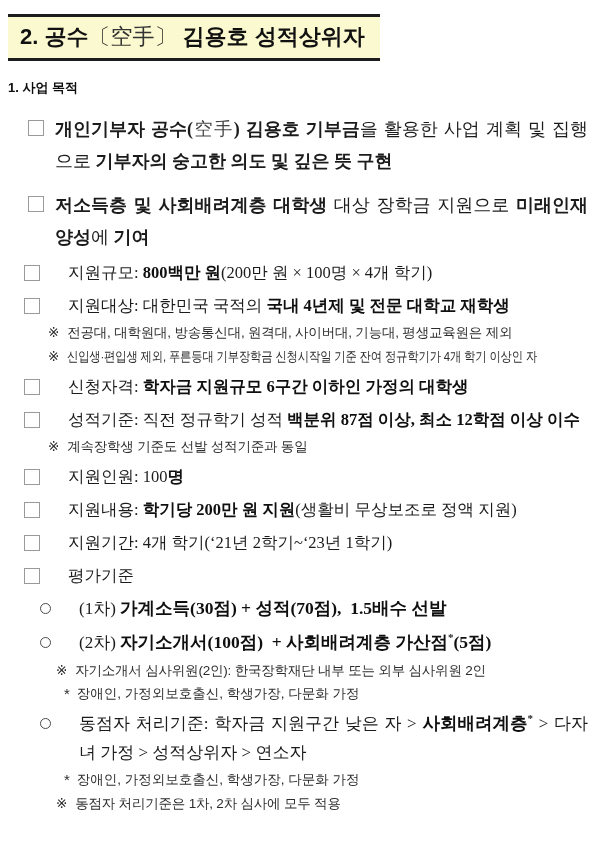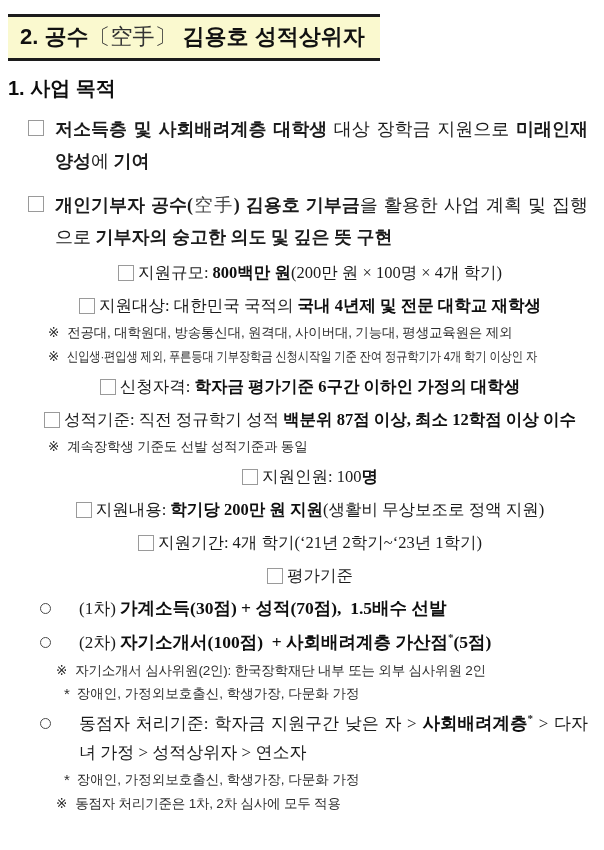--- a/index.html
+++ b/index.html
@@ -17,21 +17,21 @@
   }
   .title-band .t{
     font-family:"Liberation Sans", sans-serif;font-weight:bold;
     font-size:22px;color:#111;white-space:nowrap;
   }
   .title-band .hanja{font-weight:normal;color:#333;}
 
   
   .h1{
     font-family:"Liberation Sans", sans-serif;font-weight:bold;
-    font-size:20px;color:#0d0d0d;margin:14px 0 0 0;line-height:26px;
+    font-size:13px;color:#0d0d0d;margin:14px 0 0 0;line-height:26px;
   }
   .h1.second{margin-top:22px;}
 
   
   .p-item{
     display:flex;gap:11px;margin:12px 8px 0 20px;
     font-size:18px;font-weight:bold;line-height:32px;
     text-align:justify;white-space:pre-wrap;
   }
   .p-item .txt{flex:1;}
@@ -42,22 +42,22 @@
     flex:0 0 auto;width:14px;height:14px;margin-top:7px;
     border:1.6px solid #9a9a9a;background:#fff;display:inline-block;
   }
   .circ{
     flex:0 0 auto;width:9px;height:9px;margin-top:9px;
     border:1.6px solid #4a4a4a;border-radius:50%;display:inline-block;
   }
 
   
   .s-item{
-    display:flex;gap:4px;margin:7px 0 0 16px;
-    font-size:16.5px;line-height:26px;white-space:pre;color:#1b1b1b;justify-content:center;
+    display:flex;gap:28px;margin:7px 0 0 16px;
+    font-size:16.5px;line-height:26px;white-space:pre;color:#1b1b1b;
   }
   .s-item .cb{margin-top:5px;}
   .b{font-weight:bold;color:#0f0f0f;}
 
   
   .note{
     display:flex;gap:8px;margin:3px 0 0 40px;
     font-family:"Liberation Sans", sans-serif;
     font-size:13.5px;line-height:21px;color:#2c2c2c;white-space:nowrap;
     letter-spacing:-0.2px;
@@ -88,26 +88,26 @@
 <div class="page">
 
   <div class="title-band">
     <div class="t"><span>2. 공수</span><span class="hanja">〔空手〕</span><span> 김용호 성적상위자</span></div>
   </div>
 
   <div class="h1">1. 사업 목적</div>
 
   <div class="p-item">
     <span class="cb"></span>
-    <span class="txt"><span>저소득층 및 사회배려계층 대학생</span><span style="font-weight:normal"> 대상 장학금 지원으로 </span><span>미래인재 양성</span><span style="font-weight:normal">에 </span><span>기여</span></span>
+    <span class="txt"><span>개인기부자 공수(</span><span class="hanja">空手</span><span>) 김용호 기부금</span><span style="font-weight:normal">을 활용한 사업 계획 및 집행으로 </span><span>기부자의 숭고한 의도 및 깊은 뜻 구현</span></span>
   </div>
 
   <div class="p-item">
     <span class="cb"></span>
-    <span class="txt"><span>개인기부자 공수(</span><span class="hanja">空手</span><span>) 김용호 기부금</span><span style="font-weight:normal">을 활용한 사업 계획 및 집행으로 </span><span>기부자의 숭고한 의도 및 깊은 뜻 구현</span></span>
+    <span class="txt"><span>저소득층 및 사회배려계층 대학생</span><span style="font-weight:normal"> 대상 장학금 지원으로 </span><span>미래인재 양성</span><span style="font-weight:normal">에 </span><span>기여</span></span>
   </div>
 
 
   <div class="s-item">
     <span class="cb"></span>
     <span class="txt"><span>지원규모: </span><span class="b">800백만 원</span><span>(200만 원 × 100명 × 4개 학기)</span></span>
   </div>
 
   <div class="s-item">
     <span class="cb"></span>
@@ -119,21 +119,21 @@
     <span class="ntxt">전공대, 대학원대, 방송통신대, 원격대, 사이버대, 기능대, 평생교육원은 제외</span>
   </div>
 
   <div class="note condensed">
     <span class="refmark">※</span>
     <span class="ntxt">신입생·편입생 제외, 푸른등대 기부장학금 신청시작일 기준 잔여 정규학기가 4개 학기 이상인 자</span>
   </div>
 
   <div class="s-item">
     <span class="cb"></span>
-    <span class="txt"><span>신청자격: </span><span class="b">학자금 평가기준 6구간 이하인 가정의 대학생</span></span>
+    <span class="txt"><span>신청자격: </span><span class="b">학자금 지원규모 6구간 이하인 가정의 대학생</span></span>
   </div>
 
   <div class="s-item">
     <span class="cb"></span>
     <span class="txt"><span>성적기준: 직전 정규학기 성적 </span><span class="b">백분위 87점 이상, 최소 12학점 이상 이수</span></span>
   </div>
 
   <div class="note">
     <span class="refmark">※</span>
     <span class="ntxt">계속장학생 기준도 선발 성적기준과 동일</span>

